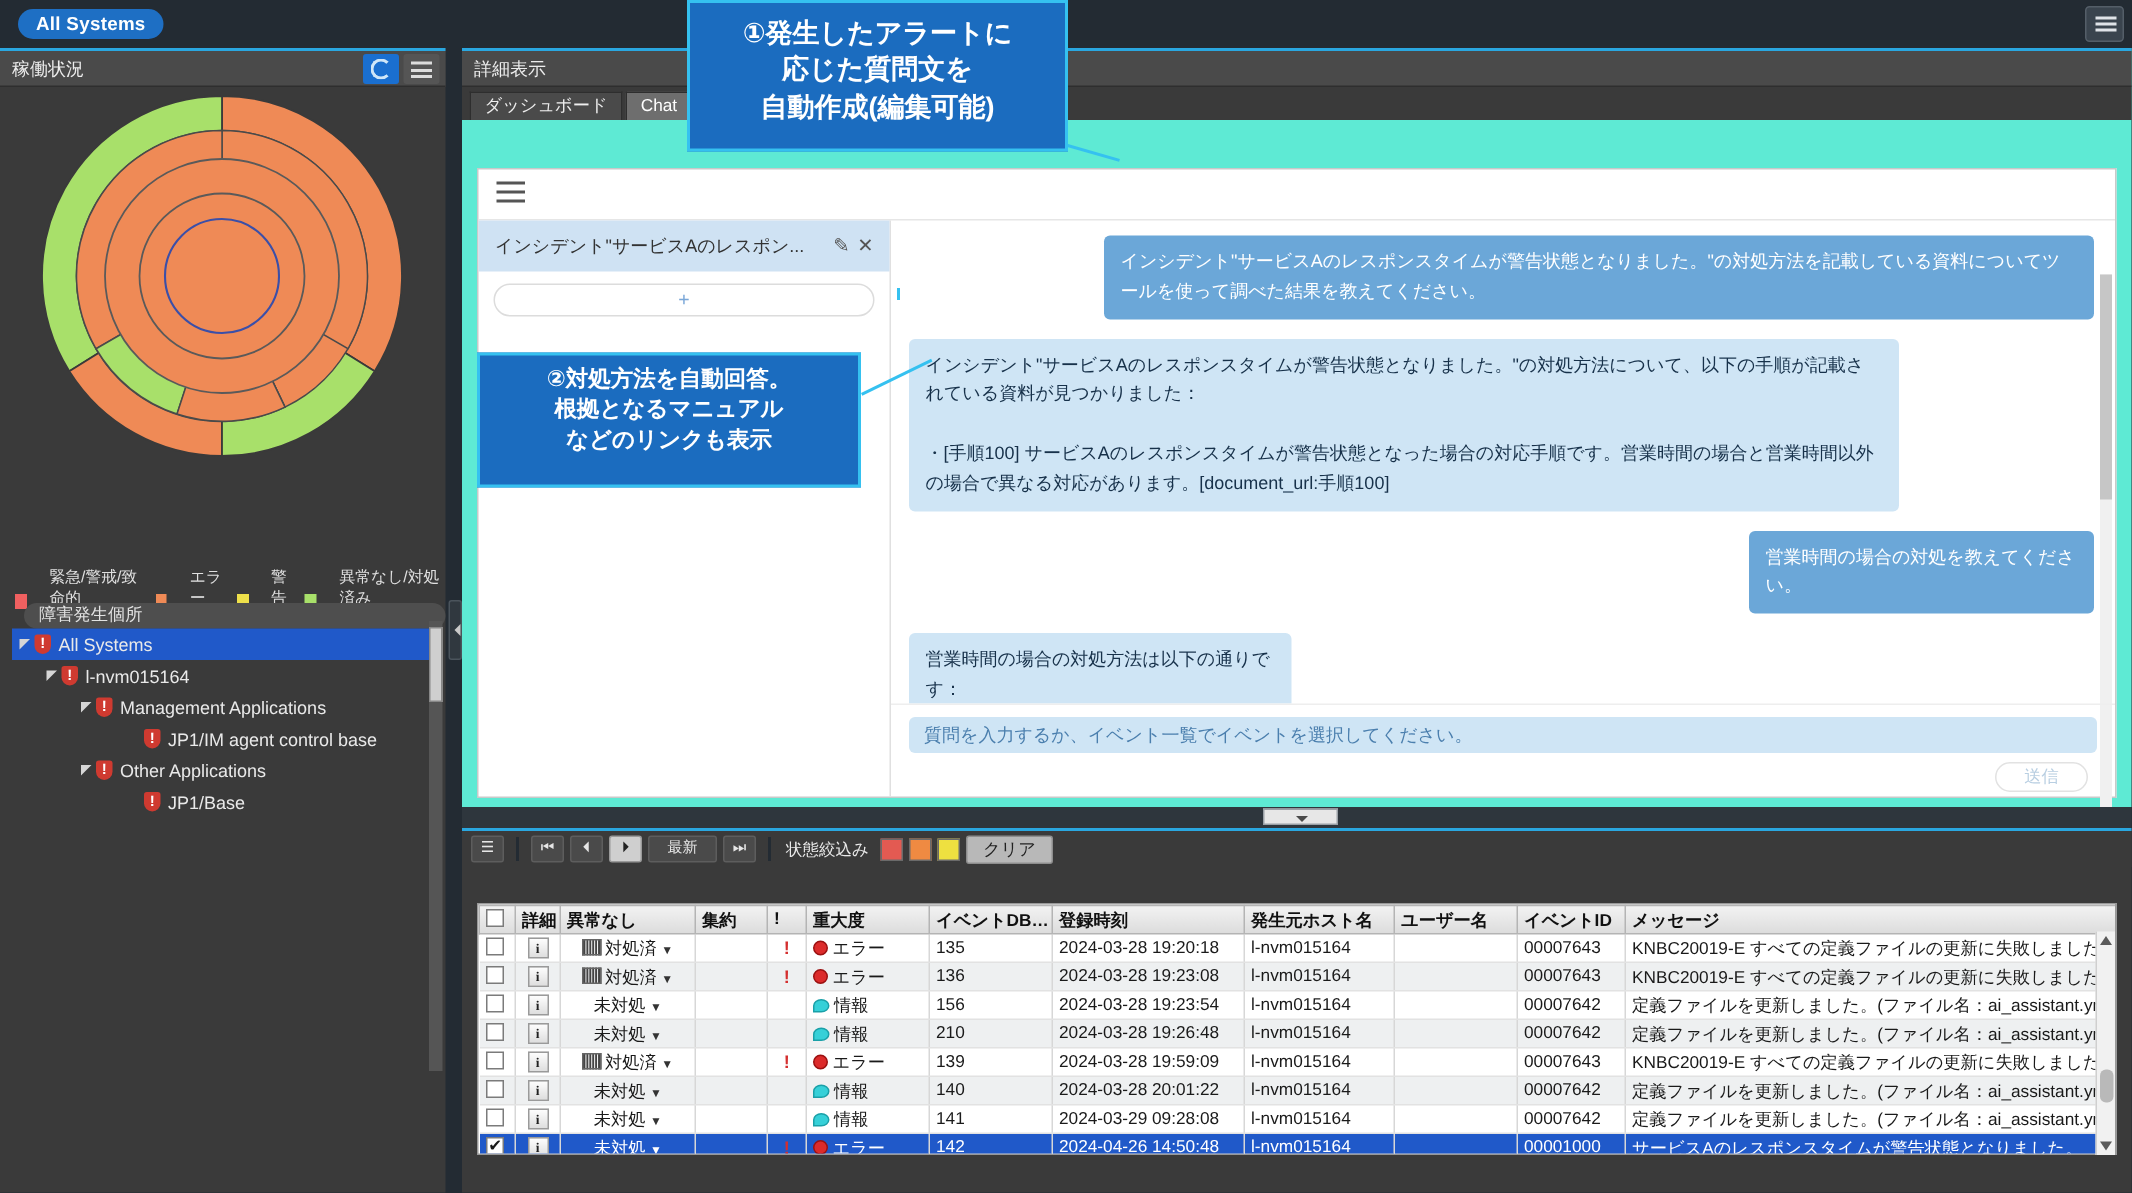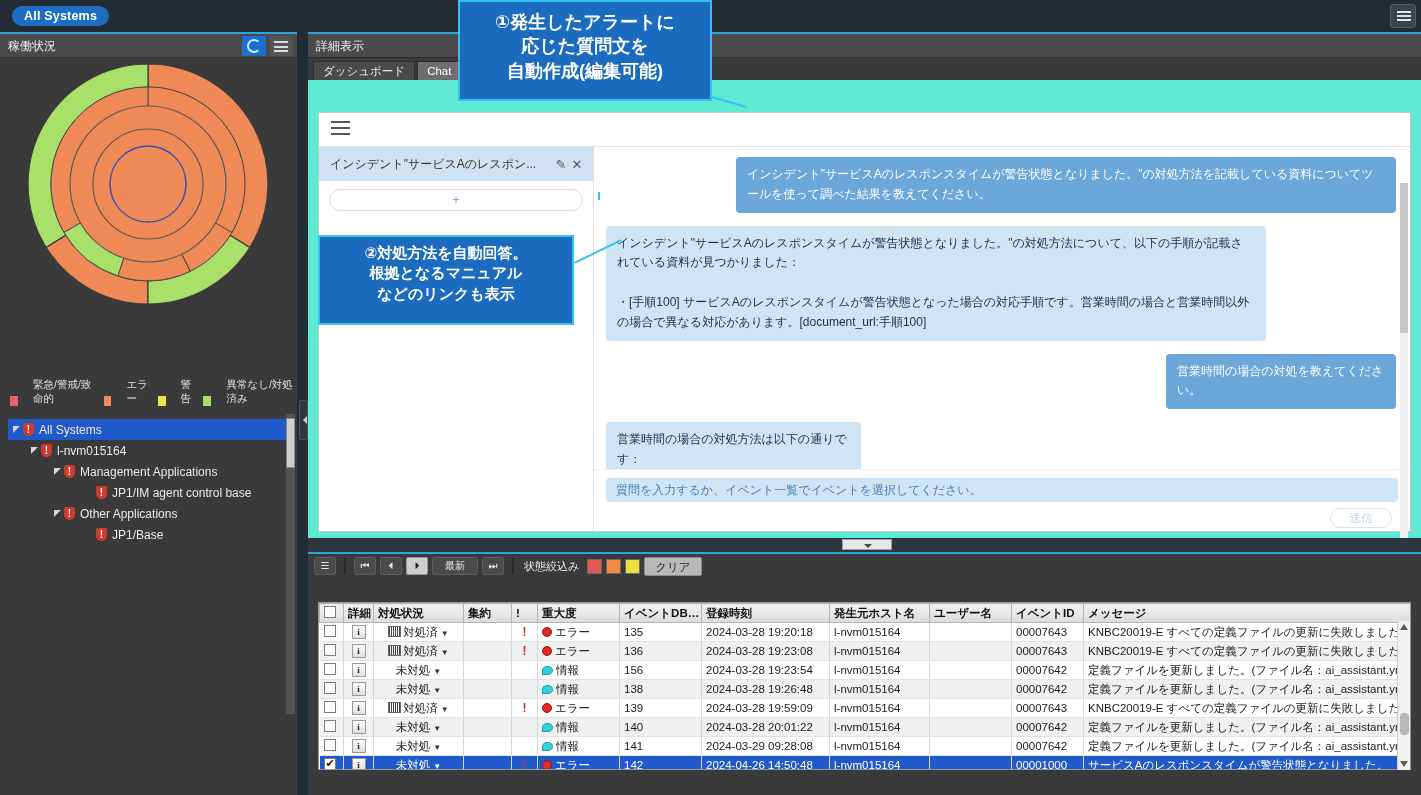--- a/index.html
+++ b/index.html
@@ -209,20 +209,21 @@
     <span class="lg">
         <span class="sw" style="background:#eee04a"></span>
         <span>警告</span>
       </span>
     <span class="lg">
         <span class="sw" style="background:#a8e06a"></span>
         <span>異常なし/対処済み</span>
       </span>
   </div>
 
+  <div class="sublabel" style="position:absolute; left:8px; top:361px; width:281px;">障害発生個所</div>
 
   <div id="tree">
     <div class="tnode sel" style="padding-left:4px;">
       <span class="arrow"></span>
       <span class="excl-badge">!</span>
       <span>All Systems</span>
     </div>
     <div class="tnode" style="padding-left:22px;">
       <span class="arrow"></span>
       <span class="excl-badge">!</span>
@@ -338,21 +339,21 @@
           <col style="width:128px">
         <col style="width:100px">
           <col style="width:82px">
           <col style="width:72px">
           <col style="width:329px">
       </colgroup>
       <thead>
         <tr>
           <th><span class="chk"></span></th>
           <th>詳細</th>
-          <th>対処状況</th>
+          <th>異常なし</th>
           <th>集約</th>
           <th>!</th>
           <th>重大度</th>
           <th>イベントDB…</th>
           <th>登録時刻</th>
           <th>発生元ホスト名</th>
           <th>ユーザー名</th>
           <th>イベントID</th>
           <th>メッセージ</th>
         </tr>
@@ -400,21 +401,21 @@
             <td>00007642</td>
             <td>定義ファイルを更新しました。(ファイル名：ai_assistant.yml, ファ…</td>
           </tr>
           <tr class="alt">
             <td><span class="chk"></span></td>
             <td style="text-align:center"><span class="ibtn">i</span></td>
             <td style="text-align:center"><span>未対処</span><span class="cb-caret">▼</span></td>
             <td></td>
             <td style="text-align:center"></td>
             <td><span class="bub"></span><span>情報</span></td>
-            <td>138</td>
+            <td>210</td>
             <td>2024-03-28 19:26:48</td>
             <td>l-nvm015164</td>
             <td></td>
             <td>00007642</td>
             <td>定義ファイルを更新しました。(ファイル名：ai_assistant.yml, ファ…</td>
           </tr>
           <tr>
             <td><span class="chk"></span></td>
             <td style="text-align:center"><span class="ibtn">i</span></td>
             <td style="text-align:center"><span class="glyph-done"></span><span>対処済</span><span class="cb-caret">▼</span></td>

